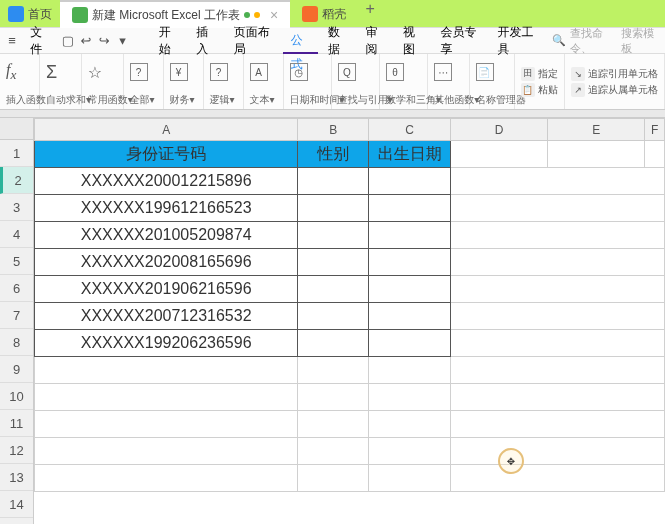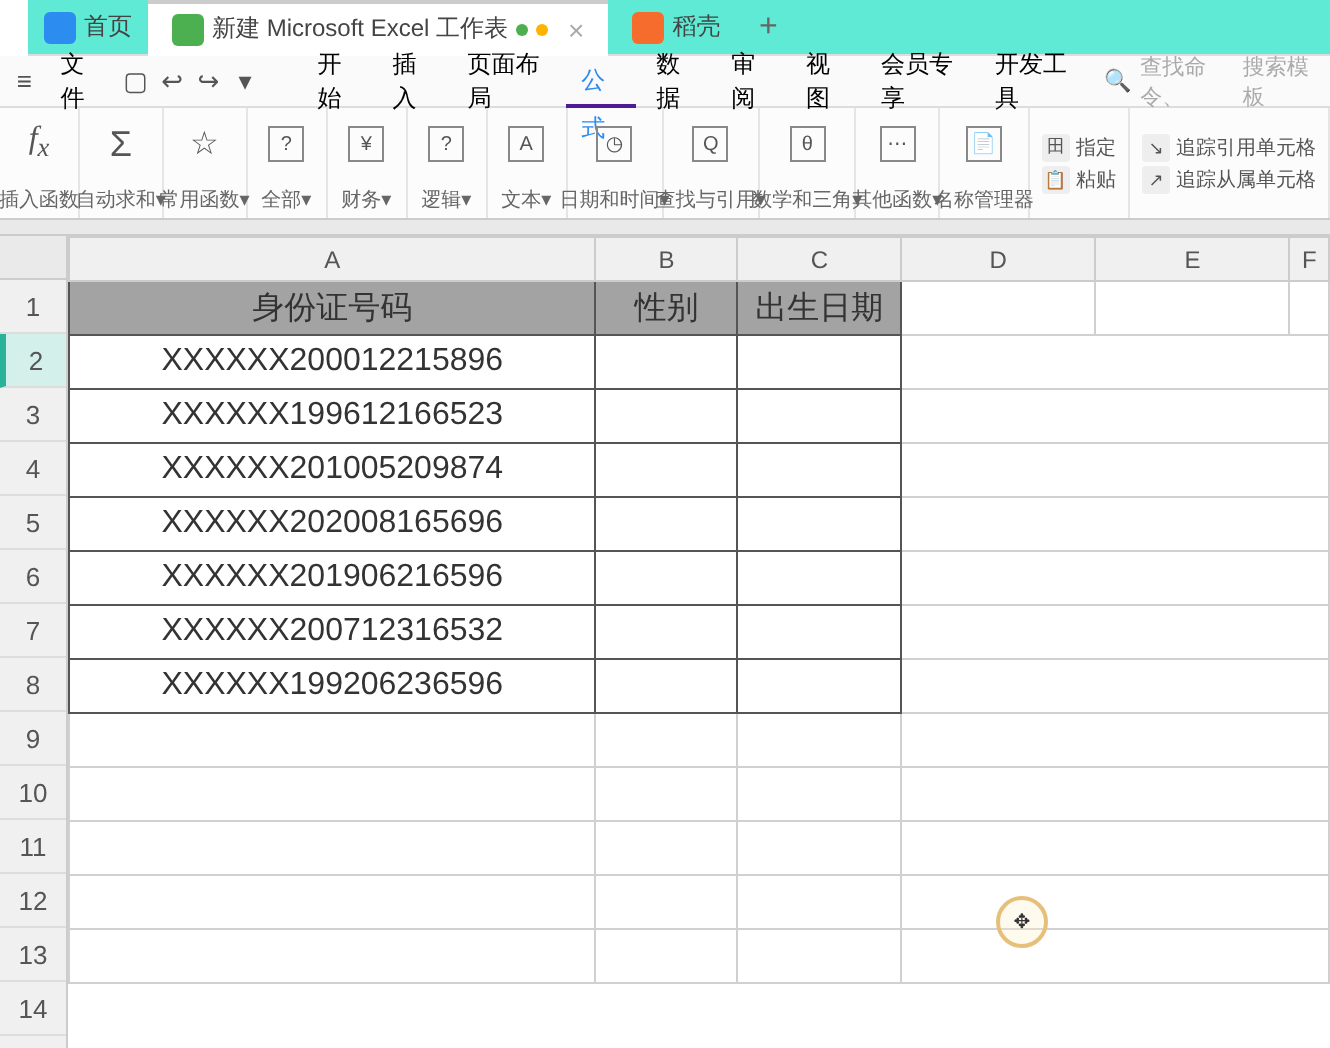--- a/index.html
+++ b/index.html
@@ -1,18 +1,18 @@
 <!DOCTYPE html>
 <html><head>
 <meta charset="utf-8">
 <style>
   * { box-sizing: border-box; margin: 0; padding: 0; }
   body { font-family: "Microsoft YaHei", Arial, sans-serif; font-size: 12px; background: #fff; overflow: hidden; width: 665px; height: 524px; }
   
-  .tabbar { height: 28px; background: #5eead4; display: flex; align-items: center; border-bottom: 1px solid #ddd; margin-left: 14px; }
+  .tabbar { height: 28px; background: #bef264; display: flex; border-bottom: 1px solid #ddd; }
   .tab { display: flex; align-items: center; padding: 0 12px; height: 28px; gap: 4px; font-size: 12px; color: #444; }
   .tab.home { padding: 0 8px; }
   .tab.active { background: #fff; border-top: 2px solid #ccc; }
   .dot { width: 6px; height: 6px; border-radius: 50%; display:inline-block; }
   .dot.green { background:#4caf50;}
   .dot.yellow { background:#ffb300;}
   .tab-close { color:#aaa; font-size:14px; margin-left:6px;}
   .tab-add { width:24px; text-align:center; color:#666; font-size:16px;}
   .logo { width:16px; height:16px; display:inline-block; border-radius:3px;}
   .logo.blue { background:#2d8cf0;}
@@ -20,21 +20,21 @@
   .logo.green { background:#4caf50;}
   
   .menubar { height: 26px; display:flex; align-items:center; border-bottom:1px solid #ddd; padding:0 4px; gap:2px; background:#fafafa;}
   .mb-icon { width:20px; height:20px; display:flex; align-items:center; justify-content:center; color:#555; font-size:13px;}
   .menubar .mitem { padding: 0 8px; color:#000000; font-size:12px;}
   .menubar .mitem.active { color:#2d8cf0; border-bottom:2px solid #4c1d95; height:26px; line-height:24px;}
   .menubar .spacer-flex { flex:1;}
   .searchbox { display:flex; align-items:center; color:#aaa; font-size:11px; gap:4px; padding:0 4px;}
   
   .ribbon { height: 56px; display:flex; border-bottom:1px solid #ccc; background:#fcfcfc;}
-  .rgroup { display:flex; flex-direction:column; align-items:center; justify-content:space-between; padding:2px 6px 2px; border-right:1px solid #e5e5e5; min-width:40px;}
+  .rgroup { display:flex; flex-direction:column; align-items:flex-start; justify-content:space-between; padding:2px 6px 2px; border-right:1px solid #e5e5e5; min-width:40px;}
   .rgroup .ricons { display:flex; gap:6px; align-items:center; height:32px; color:#555;}
   .rgroup .rlabel { font-size:10px; color:#666; white-space:nowrap;}
   .rsmall { display:flex; flex-direction:column; justify-content:center; padding:2px 6px; border-right:1px solid #e5e5e5; gap:2px;}
   .rsmall .rline { display:flex; align-items:center; gap:3px; font-size:10px; color:#555; white-space:nowrap;}
   .rsmall .ri { width:14px; height:14px; display:inline-flex; align-items:center; justify-content:center; background:#eee; border-radius:2px; font-size:9px;}
   
   .fx { font-style:italic; font-family: "Times New Roman", serif; font-size:16px;}
   .sigma { font-size:18px;}
   .star { font-size:16px;}
   .boxed { width:18px;height:18px;border:1px solid #888;display:inline-flex;align-items:center;justify-content:center;font-size:10px;}
@@ -47,21 +47,21 @@
   .rownums .rnum { height:27px; border-bottom:1px solid #ddd; display:flex; align-items:center; justify-content:center; color:#555; font-size:13px;}
   .rownums .rnum.sel { background:#d4f0ea; border-left:3px solid #2bb39a;}
   
   .grid { flex:1; overflow:hidden; position:relative;}
   table.cells { border-collapse:collapse; table-layout:fixed;}
   table.cells th { height:22px; background:#f0f0f0; border:1px solid #ccc; color:#555; font-weight:normal; font-size:12px;}
   table.cells td { height:27px; border:1px solid #d0d0d0; color:#333; font-size:16px; text-align:center; padding:0 4px; overflow:hidden; white-space:nowrap;}
   
   .hd-a { width:266px;} .hd-b{width:72px;} .hd-c{width:82px;} .hd-d{width:100px;} .hd-e{width:100px;} .hd-f{width:20px;}
   
-  td.header-orange { background:#a3a3a3; color:#fff; font-size:18px; border:1px solid #d68910;margin-left:25px;}
+  td.header-orange { background:#0ea5e9; color:#fff; font-size:18px; border:1px solid #d68910;margin-left:25px;}
   td.bordered { border:1px solid #555 !important; }
   td.sel { outline:2px solid #2bb39a; outline-offset:-1px; background:#fff;}
   th.colsel { background:#d4f0ea;}
   
   .cursor-ring { position:absolute; width:26px; height:26px; border:2px solid #e6c07b; border-radius:50%; display:flex; align-items:center; justify-content:center; left:464px; top:330px; background:rgba(255,240,200,0.3);}
   .cursor-ring::after { content:"✥"; font-size:10px; color:#333;}
 </style>
 </head>
 <body>
 

